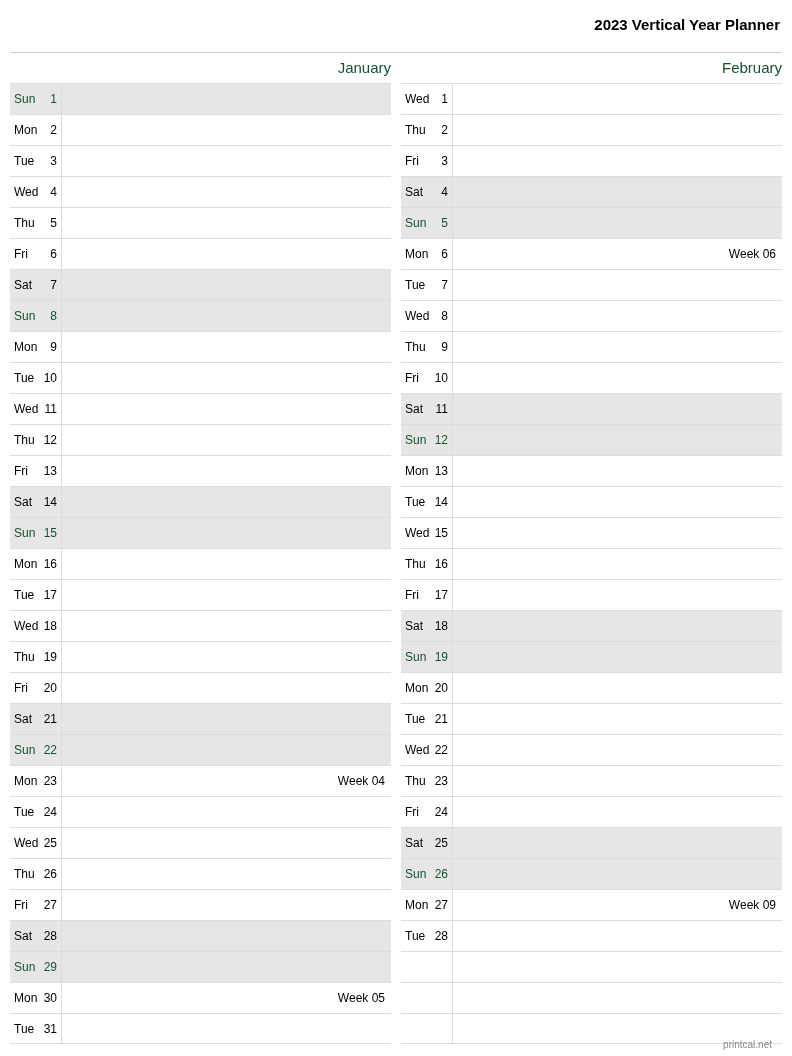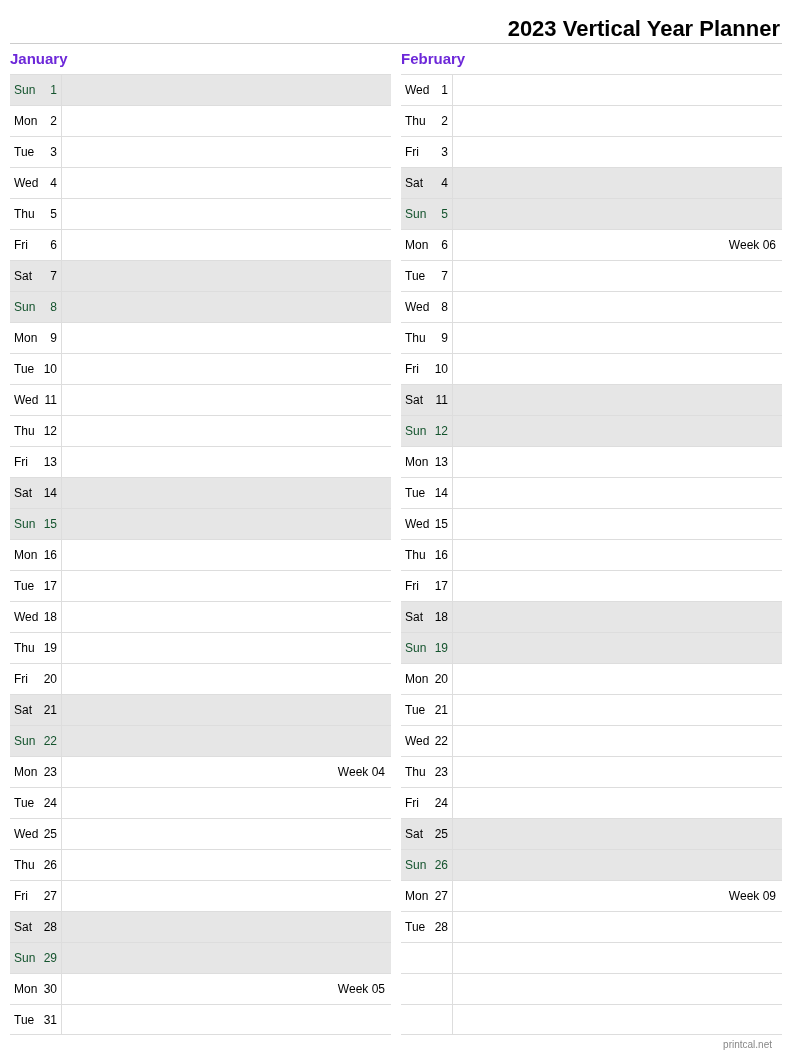--- a/index.html
+++ b/index.html
@@ -5,39 +5,39 @@
   * { box-sizing: border-box; margin: 0; padding: 0; }
   html, body { width: 792px; height: 1056px; background: #fff; font-family: Arial, Helvetica, sans-serif; }
   .page {
     width: 792px;
     height: 1056px;
     padding: 14px 10px 0 10px;
     position: relative;
   }
   .title {
     text-align: right;
-    font-size: 22px;
+    font-size: 15px;
     font-weight: bold;
     color: #000;
-    padding: 2px 2px 1px 2px;
+    padding: 2px 2px 19px 2px;
     border-bottom: 1px solid #ccc;
   }
   .months {
     display: flex;
     gap: 10px;
     margin-top: 0;
   }
   .month {
     flex: 1;
   }
   .month-header {
-    text-align: left;
+    text-align: right;
     font-size: 15px;
-    font-weight: bold;
-    color: #6d28d9;
+    font-weight: normal;
+    color: #14532d;
     height: 30px;
     line-height: 30px;
   }
   .day-row {
     display: flex;
     height: 31px;
     border-top: 1px solid #ddd;
   }
   .day-row:last-child {
     border-bottom: 1px solid #ddd;

